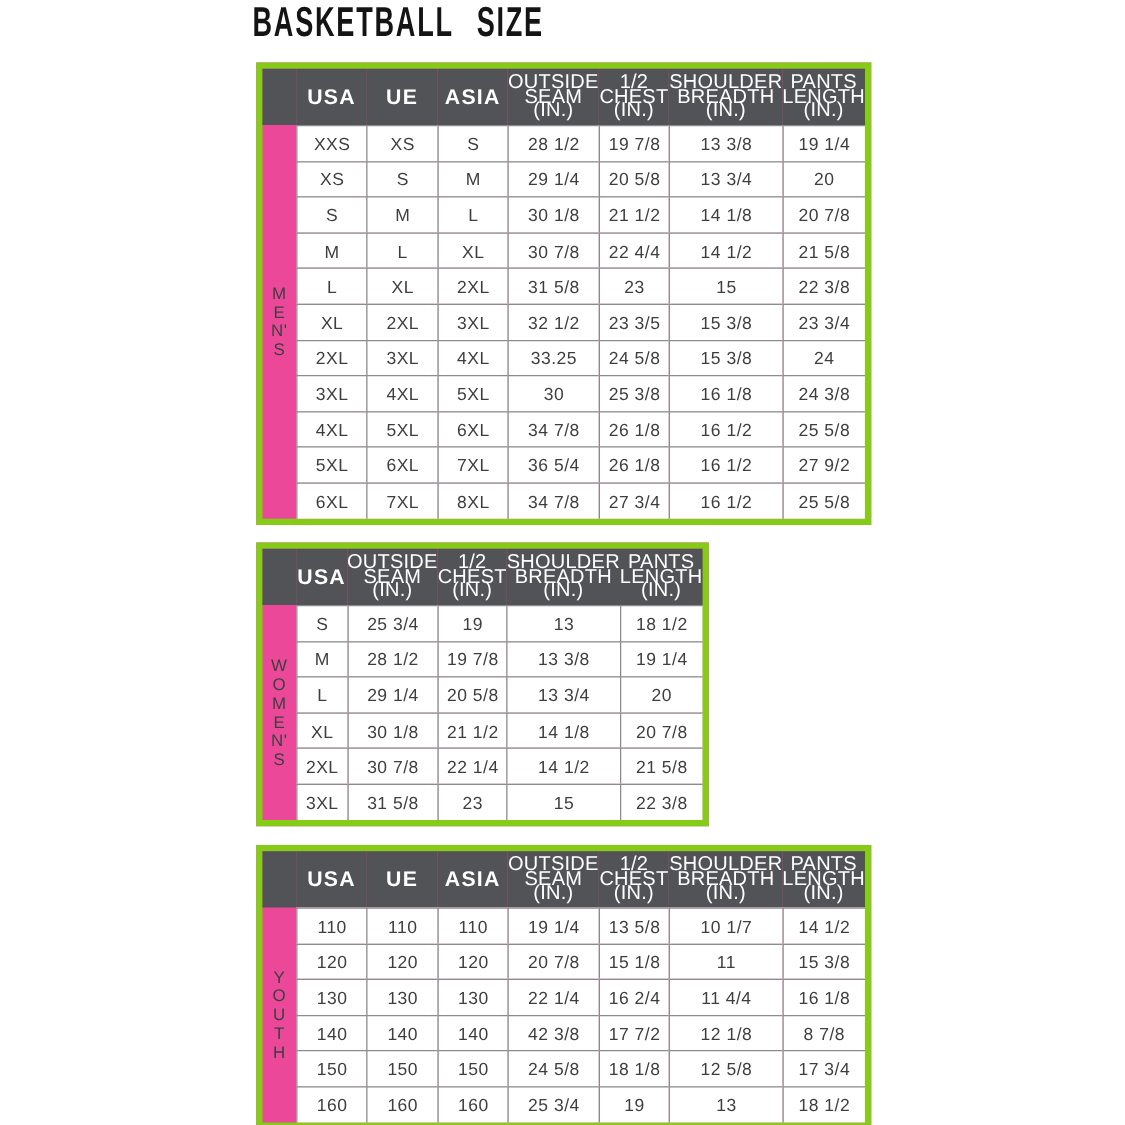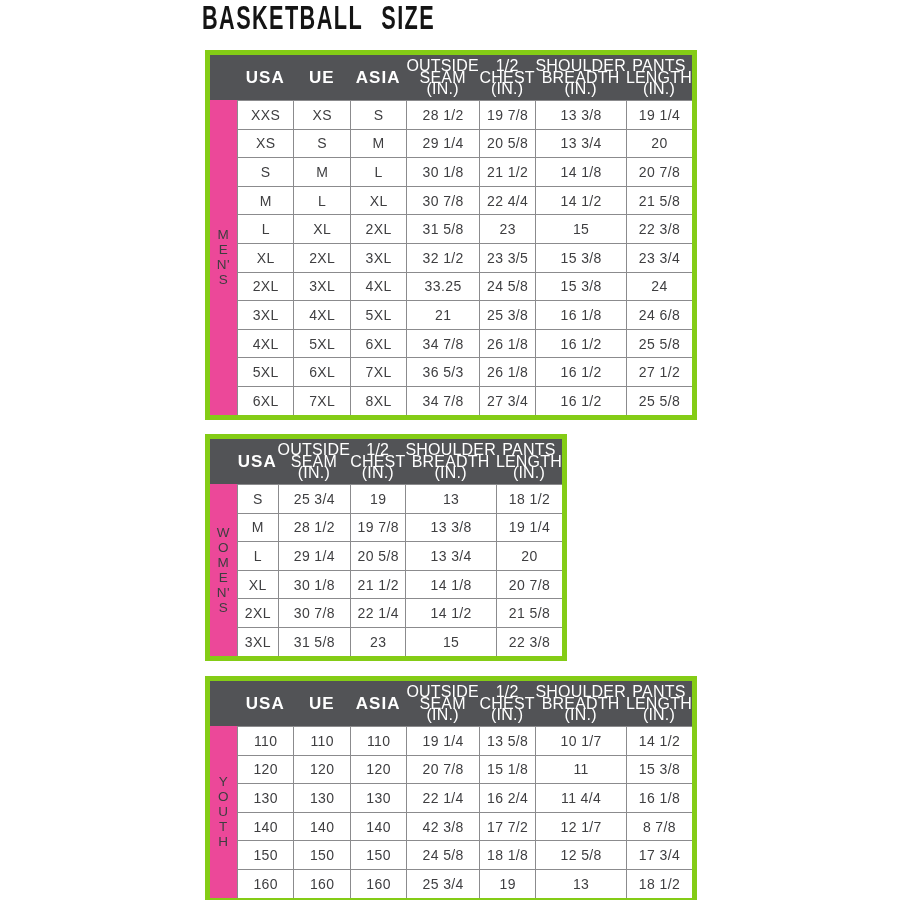--- a/index.html
+++ b/index.html
@@ -163,38 +163,38 @@
       <div class="cell">2XL</div>
       <div class="cell">3XL</div>
       <div class="cell">4XL</div>
       <div class="cell">33.25</div>
       <div class="cell">24 5/8</div>
       <div class="cell">15 3/8</div>
       <div class="cell">24</div>
       <div class="cell">3XL</div>
       <div class="cell">4XL</div>
       <div class="cell">5XL</div>
-      <div class="cell">21</div>
+      <div class="cell">30</div>
       <div class="cell">25 3/8</div>
       <div class="cell">16 1/8</div>
-      <div class="cell">24 6/8</div>
+      <div class="cell">24 3/8</div>
       <div class="cell">4XL</div>
       <div class="cell">5XL</div>
       <div class="cell">6XL</div>
       <div class="cell">34 7/8</div>
       <div class="cell">26 1/8</div>
       <div class="cell">16 1/2</div>
       <div class="cell">25 5/8</div>
       <div class="cell">5XL</div>
       <div class="cell">6XL</div>
       <div class="cell">7XL</div>
-      <div class="cell">36 5/3</div>
+      <div class="cell">36 5/4</div>
       <div class="cell">26 1/8</div>
       <div class="cell">16 1/2</div>
-      <div class="cell">27 1/2</div>
+      <div class="cell">27 9/2</div>
       <div class="cell">6XL</div>
       <div class="cell">7XL</div>
       <div class="cell">8XL</div>
       <div class="cell">34 7/8</div>
       <div class="cell">27 3/4</div>
       <div class="cell">16 1/2</div>
       <div class="cell">25 5/8</div>
     </section>
 
   <section id="womens-table" class="size-table cols-narrow">
@@ -291,21 +291,21 @@
       <div class="cell">130</div>
       <div class="cell">22 1/4</div>
       <div class="cell">16 2/4</div>
       <div class="cell">11 4/4</div>
       <div class="cell">16 1/8</div>
       <div class="cell">140</div>
       <div class="cell">140</div>
       <div class="cell">140</div>
       <div class="cell">42 3/8</div>
       <div class="cell">17 7/2</div>
-      <div class="cell">12 1/7</div>
+      <div class="cell">12 1/8</div>
       <div class="cell">8 7/8</div>
       <div class="cell">150</div>
       <div class="cell">150</div>
       <div class="cell">150</div>
       <div class="cell">24 5/8</div>
       <div class="cell">18 1/8</div>
       <div class="cell">12 5/8</div>
       <div class="cell">17 3/4</div>
       <div class="cell">160</div>
       <div class="cell">160</div>

